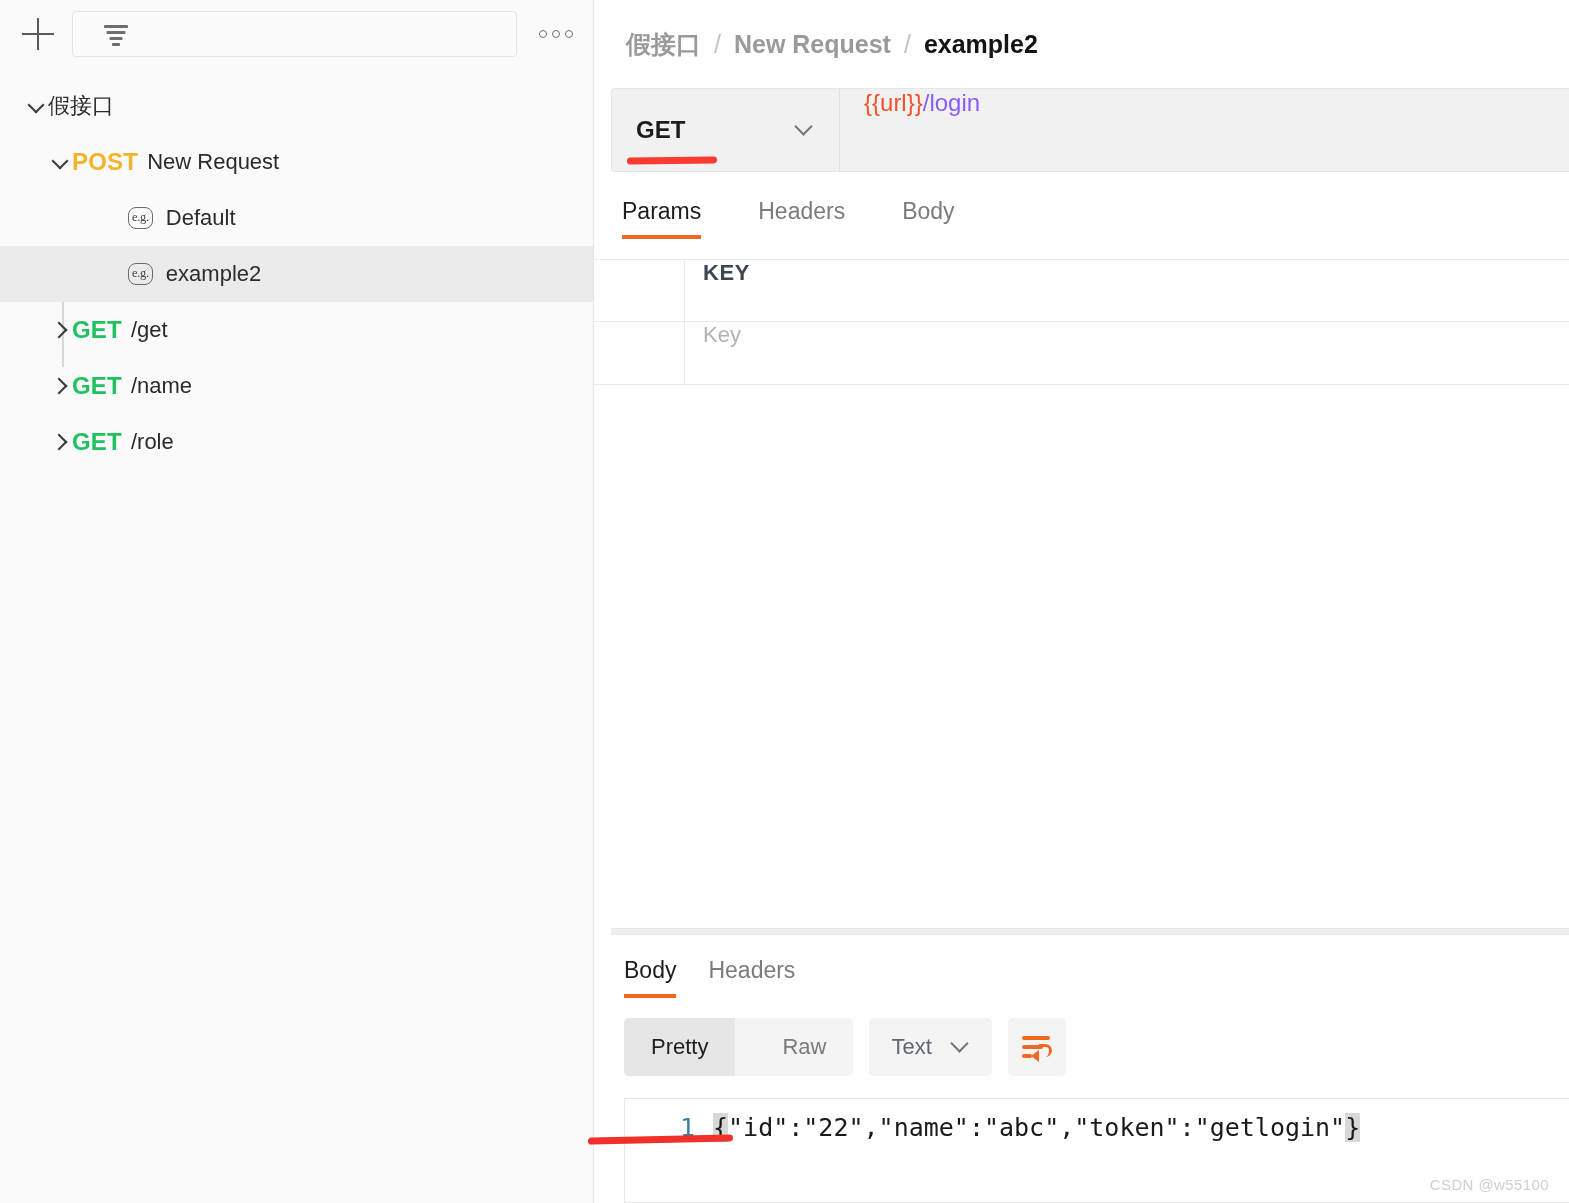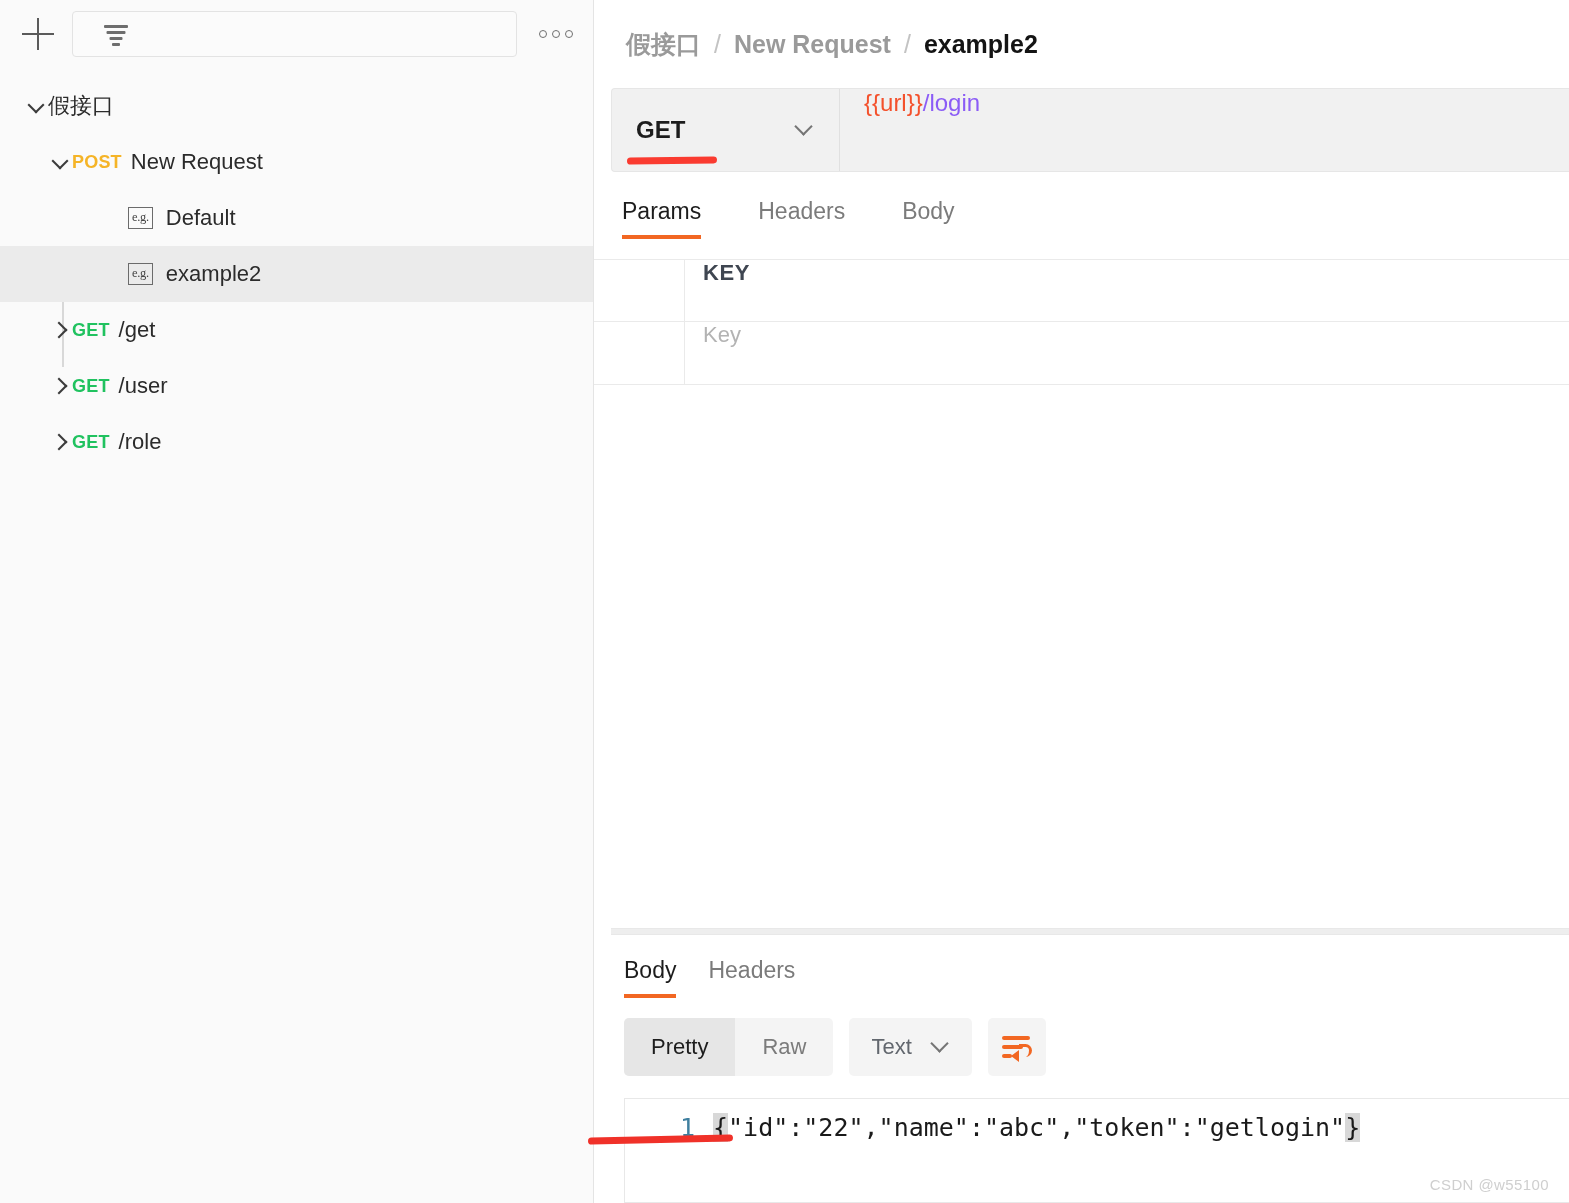--- a/index.html
+++ b/index.html
@@ -129,30 +129,30 @@
     transform: rotate(-45deg);
     left: 3px; top: 5px;
   }
   .lvl0 { padding-left: 26px; }
   .lvl1 { padding-left: 50px; }
   .lvl2 { padding-left: 128px; }
 
   .method {
     font-weight: bold;
     margin-right: 9px;
-    font-size: 18px;
+    font-size: 24px;
     letter-spacing: .2px;
   }
   .m-post { color: #f5b427; }
   .m-get  { color: #20c25f; }
 
   .eg-icon {
     display: inline-block;
     border: 1.6px solid #6b6b6b;
-    border-radius: 0;
+    border-radius: 8px;
     font-size: 12.5px;
     line-height: 1;
     padding: 3px 3px 4px 3px;
     color: #444;
     font-family: "Liberation Serif", serif;
     margin-right: 13px;
     letter-spacing: -0.3px;
   }
   .tree-connector {
     position: absolute;
@@ -341,20 +341,21 @@
     padding-left: 14px;
     margin-top: 20px;
     gap: 16px;
   }
   .seg {
     display: flex;
     background: #f4f4f4;
     border-radius: 5px;
     overflow: hidden;
     height: 58px;
+    gap: 20px;
   }
   .seg-item {
     padding: 0 27px;
     display: flex;
     align-items: center;
     font-size: 22px;
     color: #7b7b7b;
     cursor: pointer;
   }
   .seg-item.active {
@@ -507,21 +508,21 @@
 
       <div class="tree-row lvl1">
         <span class="chev right"></span>
         <span class="method m-get">GET</span>
         <span class="tree-label">/get</span>
       </div>
 
       <div class="tree-row lvl1">
         <span class="chev right"></span>
         <span class="method m-get">GET</span>
-        <span class="tree-label">/user</span>
+        <span class="tree-label">/name</span>
       </div>
 
       <div class="tree-row lvl1">
         <span class="chev right"></span>
         <span class="method m-get">GET</span>
         <span class="tree-label">/role</span>
       </div>
     </div>
   </aside>
 

